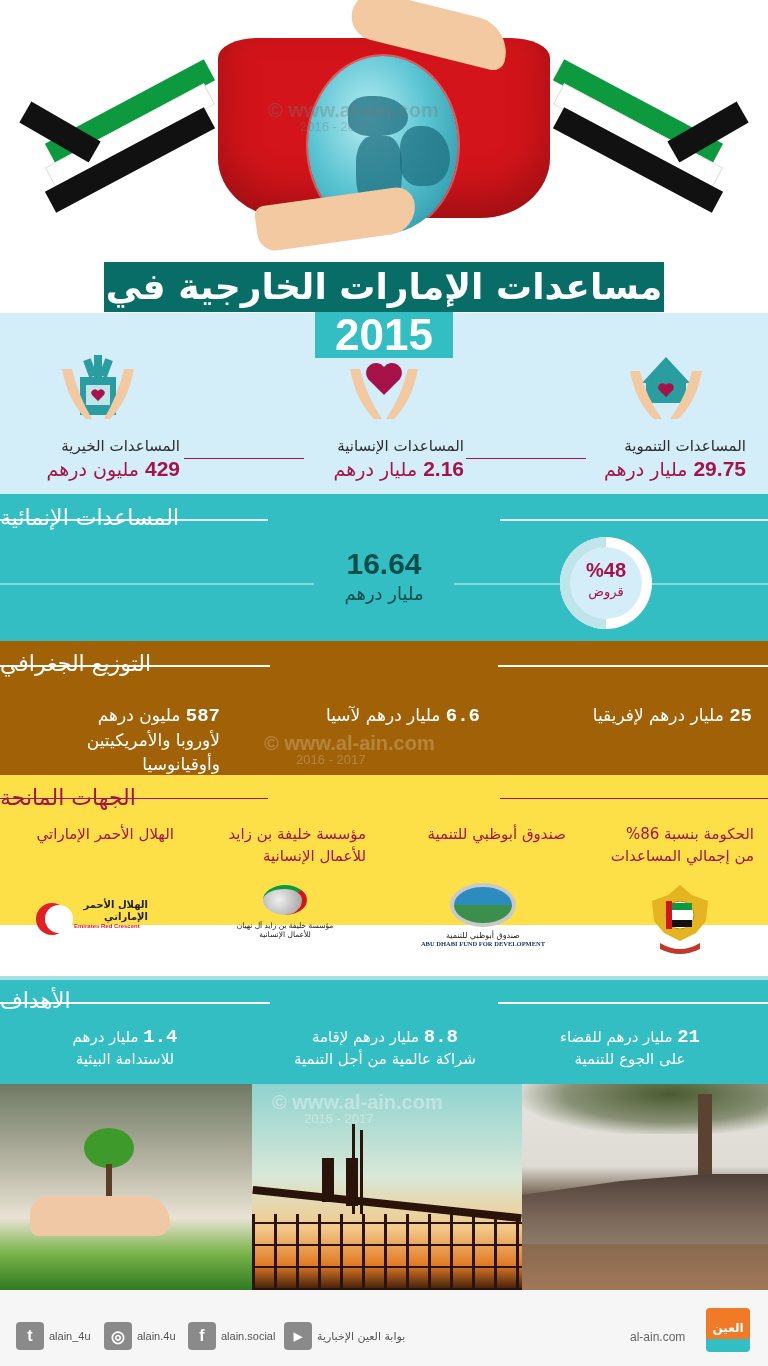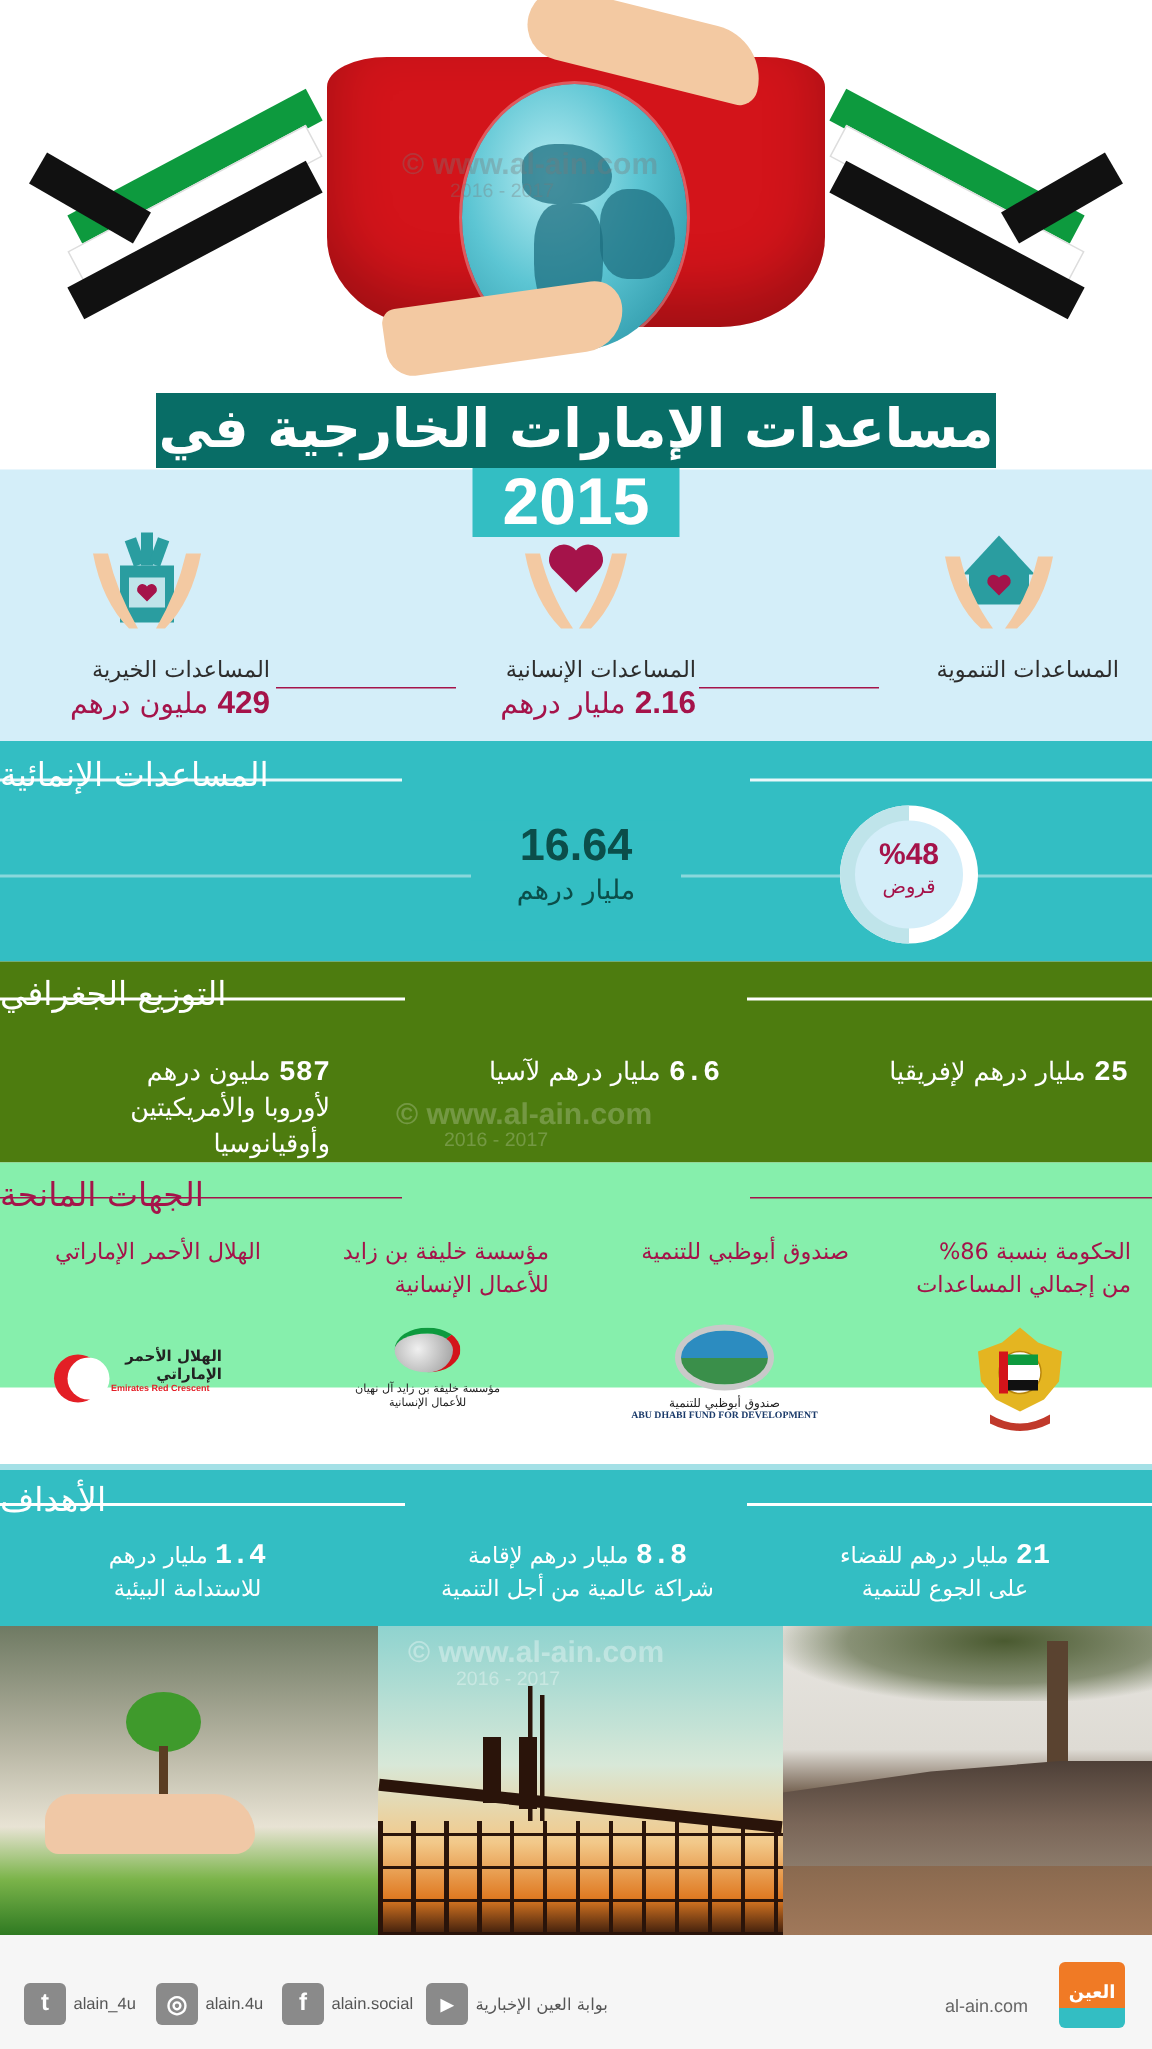--- a/index.html
+++ b/index.html
@@ -36,26 +36,26 @@
   #sec-dev { left: 0; top: 497px; width: 768px; height: 144px; background: #33bec3; }
   .sec-title { position: absolute; left: 0; width: 768px; text-align: left; font-size: 22px; font-weight: normal; }
   .hline { position: absolute; height: 2px; }
   .ring { position: absolute; width: 92px; height: 92px; border-radius: 50%; background: #ffffff; }
   .ring-inner { position: absolute; left: 10px; top: 10px; width: 72px; height: 72px; border-radius: 50%; background: #d4eef9; text-align: center; }
   .ring-pct { display: block; color: #a5134a; font-family: "Liberation Sans", sans-serif; font-weight: bold; font-size: 20px; margin-top: 12px; }
   .ring-lbl { display: block; color: #a5134a; font-size: 13px; margin-top: 2px; }
   .ring-half { position: absolute; left: 0; top: 0; width: 46px; height: 92px; border-radius: 46px 0 0 46px; background: #bfe4ea; }
 
   
-  #sec-geo { left: 0; top: 641px; width: 768px; height: 134px; background: #4d7c0f; color: #ffffff; }
+  #sec-geo { left: 0; top: 641px; width: 768px; height: 134px; background: #a16207; color: #ffffff; }
   .geo-item { position: absolute; direction: rtl; text-align: right; font-size: 17px; color: #ffffff; line-height: 24px; }
   .geo-item b { font-family: Liberation Mono, monospace; font-size: 19px; }
 
   
-  #sec-donors { left: 0; top: 775px; width: 768px; height: 150px; background: #86efac; }
+  #sec-donors { left: 0; top: 775px; width: 768px; height: 150px; background: #fde047; }
   .donor-name { position: absolute; direction: rtl; text-align: right; font-size: 15px; color: #a5134a; line-height: 22px; }
   .logo { position: absolute; }
 
   
   #sec-goals { left: 0; top: 980px; width: 768px; height: 104px; background: #33bec3; }
   .goal-item { position: absolute; direction: rtl; text-align: center; font-size: 15px; color: #ffffff; line-height: 22px; }
   .goal-item b { font-family: Liberation Mono, monospace; font-size: 19px; }
 
   
   #photos { left: 0; top: 1084px; width: 768px; height: 206px; }
@@ -105,20 +105,21 @@
     <svg width="80" height="70" viewBox="0 0 80 70">
       <polygon points="40,4 16,30 64,30" fill="#2a9da0"></polygon>
       <rect x="20" y="28" width="40" height="22" fill="#2a9da0"></rect>
       <path d="M40 44 L33 37 A4 4 0 0 1 40 32 A4 4 0 0 1 47 37 Z" fill="#a5134a"></path>
       <path d="M4 18 Q10 50 28 66 L36 66 Q20 44 14 18 Z" fill="#f3c9a2"></path>
       <path d="M76 18 Q70 50 52 66 L44 66 Q60 44 66 18 Z" fill="#f3c9a2"></path>
     </svg>
   </div>
   <div class="cat" style="left:496px;top:124px;">
     <span class="cat-label">المساعدات التنموية</span>
+    <span class="cat-value"><b>29.75</b> <span>مليار درهم</span></span>
   </div>
   <div class="cat-line" style="left:466px;top:145px;width:120px;"></div>
 
   <div class="cat-icon" style="left:344px;top:40px;">
     <svg width="80" height="70" viewBox="0 0 80 70">
       <path d="M40 42 L24 26 A9 9 0 0 1 40 14 A9 9 0 0 1 56 26 Z" fill="#a5134a"></path>
       <path d="M6 16 Q12 48 30 66 L38 66 Q22 42 16 16 Z" fill="#f3c9a2"></path>
       <path d="M74 16 Q68 48 50 66 L42 66 Q58 42 64 16 Z" fill="#f3c9a2"></path>
     </svg>
   </div>

